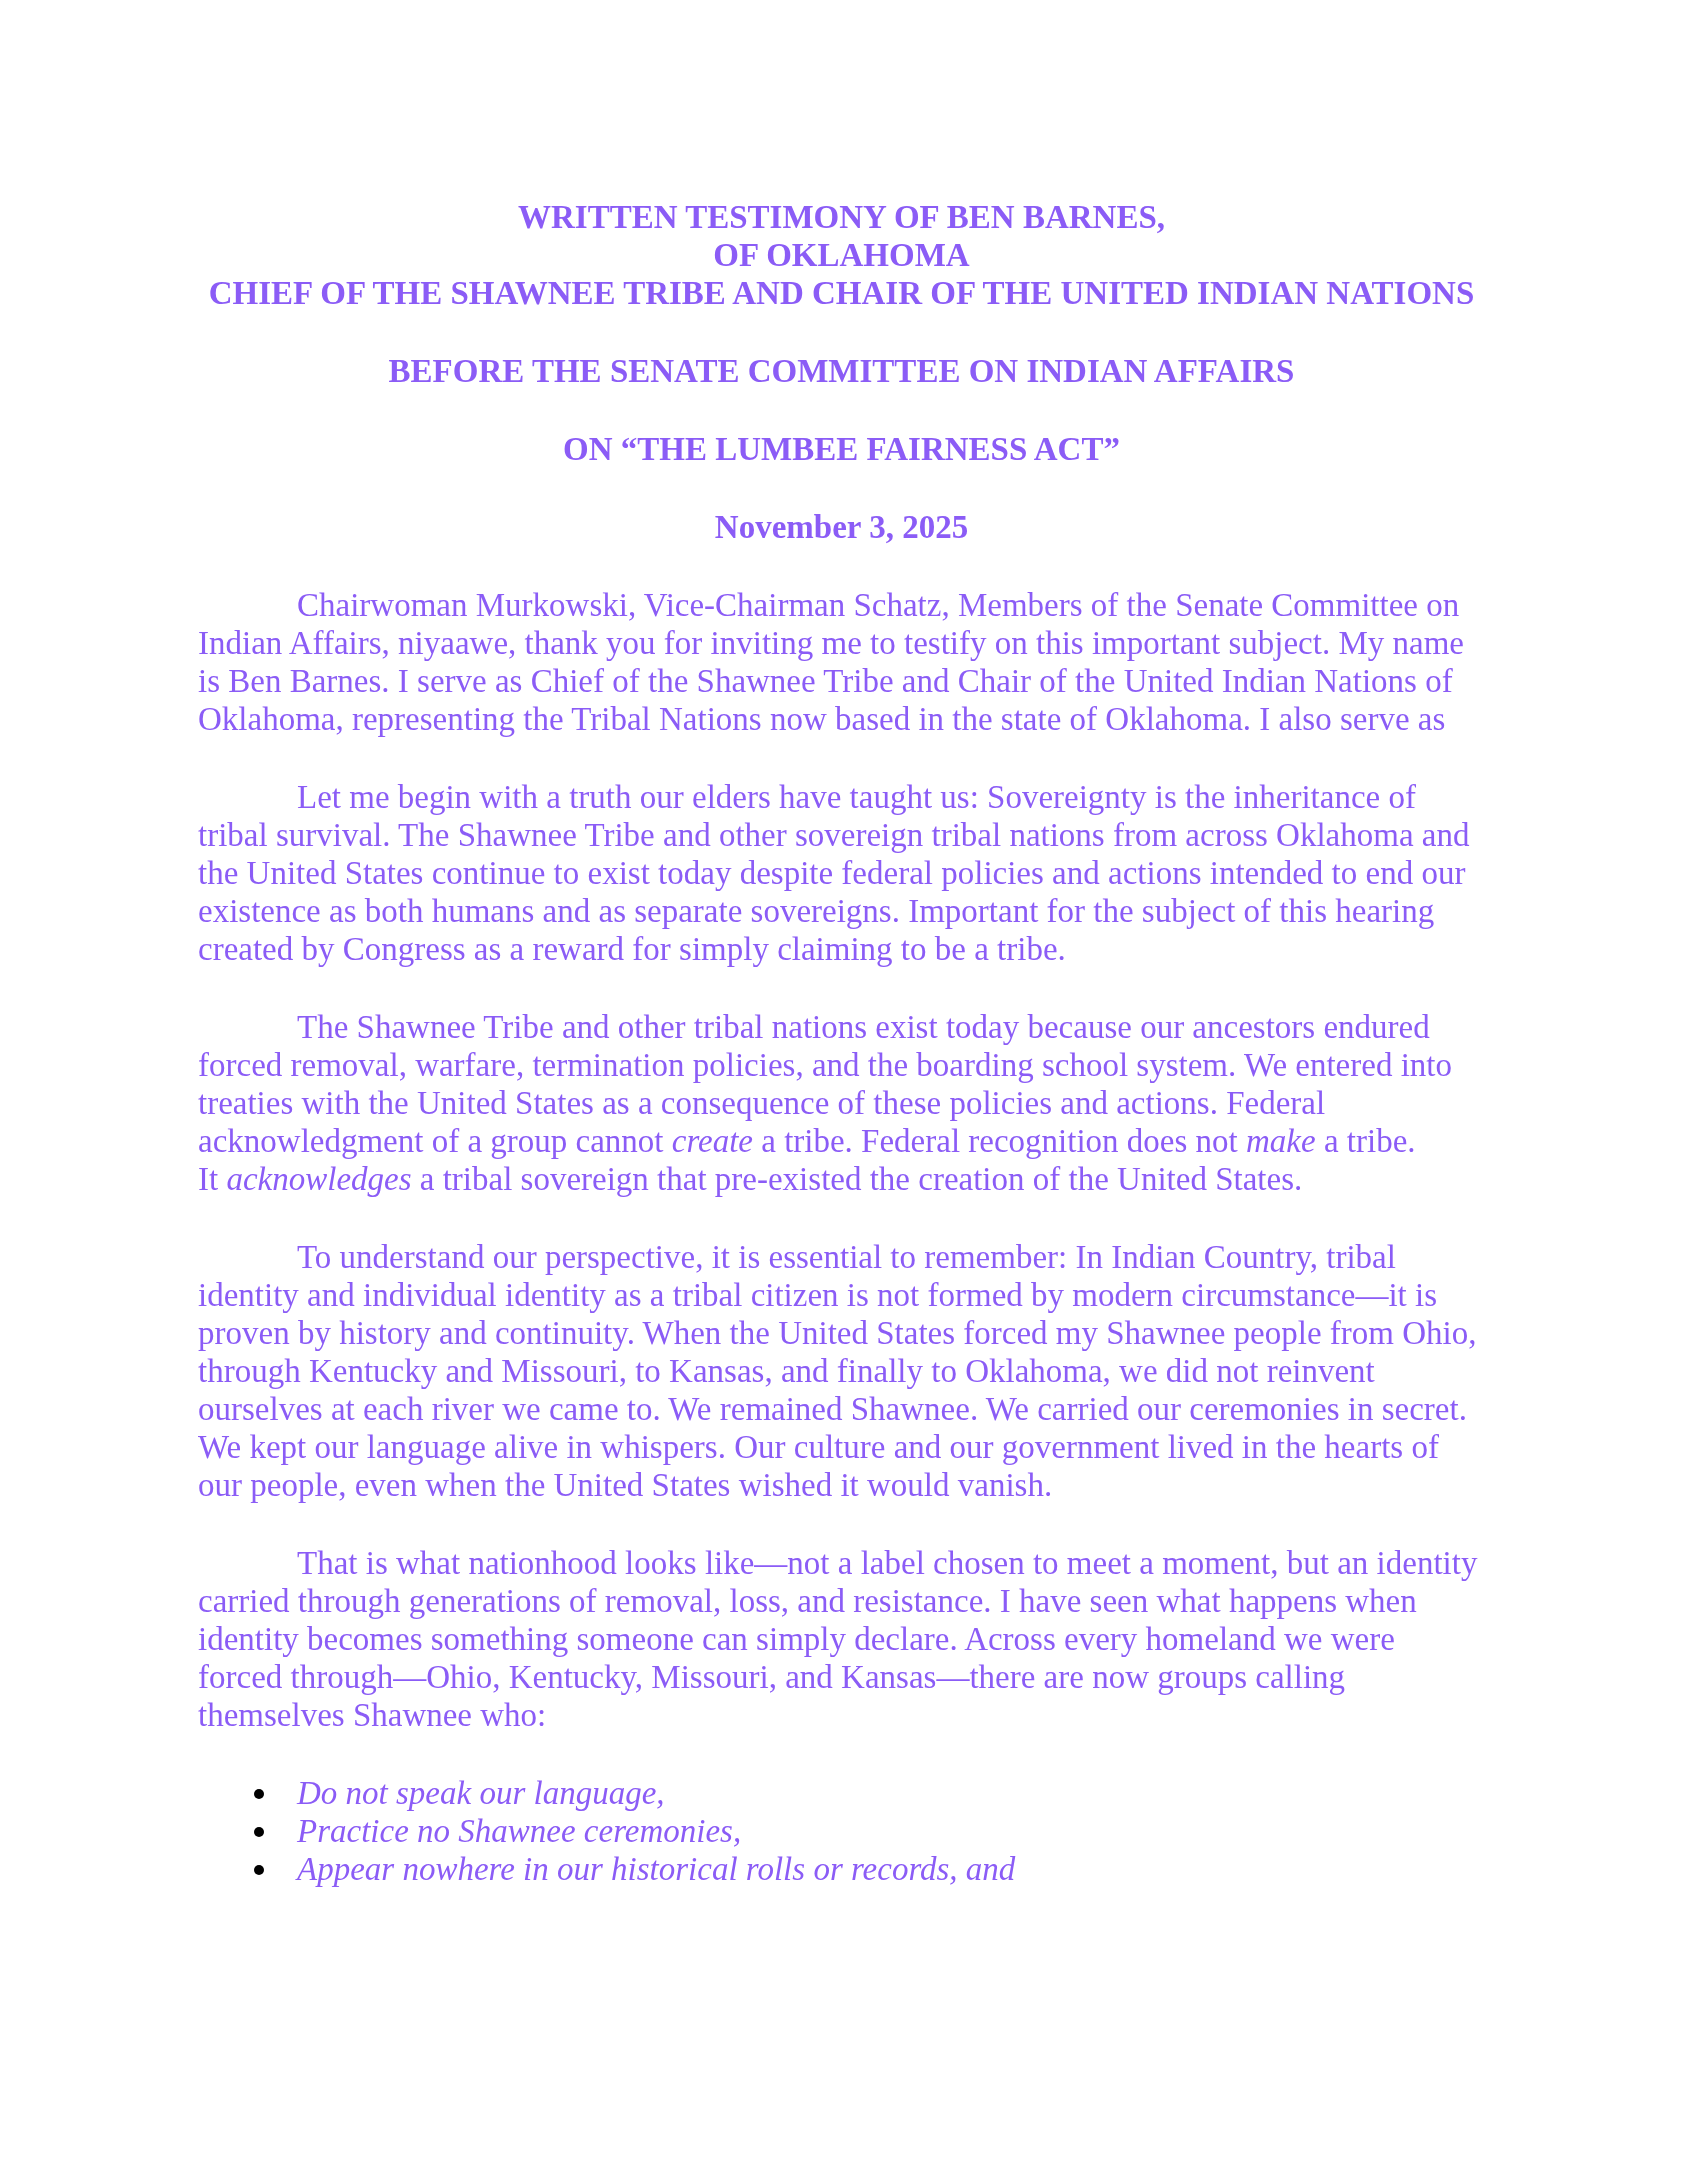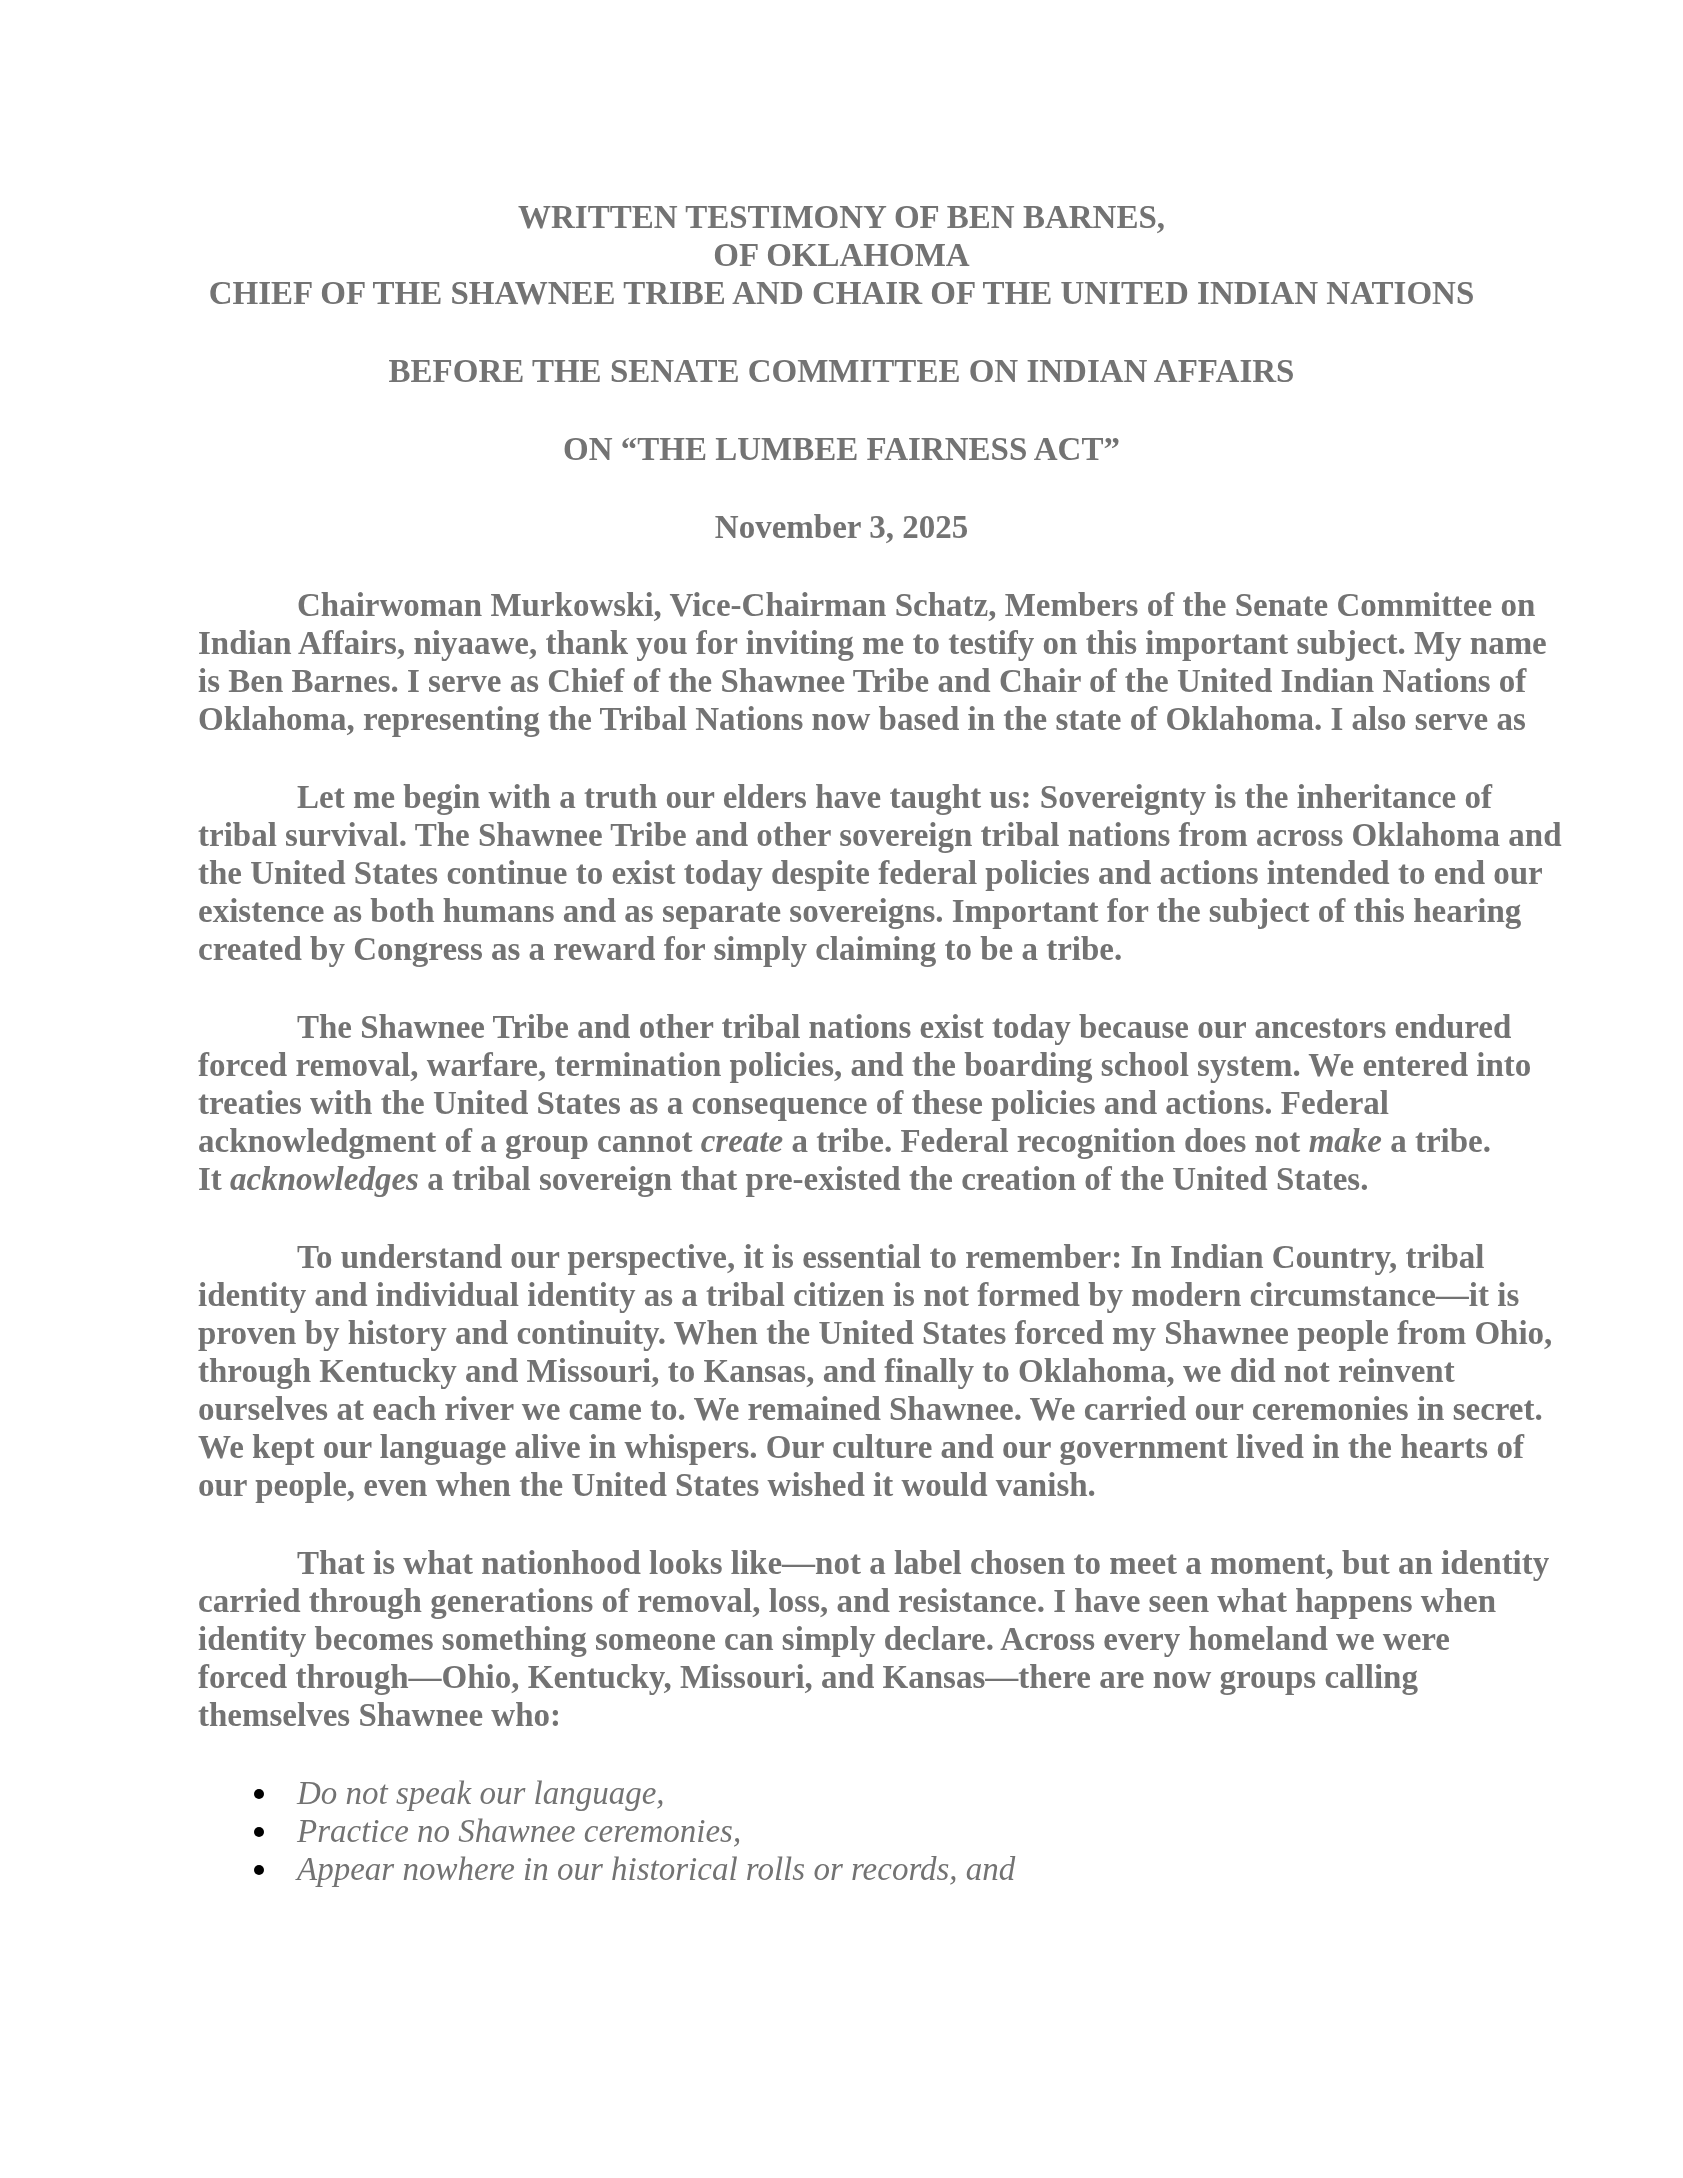--- a/index.html
+++ b/index.html
@@ -5,37 +5,37 @@
   html, body {
     margin: 0;
     padding: 0;
     background: #ffffff;
   }
   .page {
     position: relative;
     width: 1683px;
     height: 2178px;
     background: #ffffff;
-    color: #737373;
+    color: #8b5cf6;
     font-family: "Liberation Serif", serif;
     font-size: 33px;
     line-height: 38px;
     box-sizing: border-box;
     padding: 198px 198px 0 198px;
     overflow: hidden;
   }
   .title-group { margin-bottom: 40px; }
   .h-line {
     text-align: center;
     font-weight: bold;
     white-space: nowrap;
   }
   .h-block { margin-bottom: 40px; }
   .para { margin-bottom: 40px; }
-  .line { white-space: nowrap; font-weight: bold; }
+  .line { white-space: nowrap; }
   .line.first { padding-left: 99px; }
   .it { font-style: italic; }
   .bullet-row {
     position: relative;
     padding-left: 99px;
     font-style: italic;
   }
   .bullet-dot {
     position: absolute;
     left: 56px;

